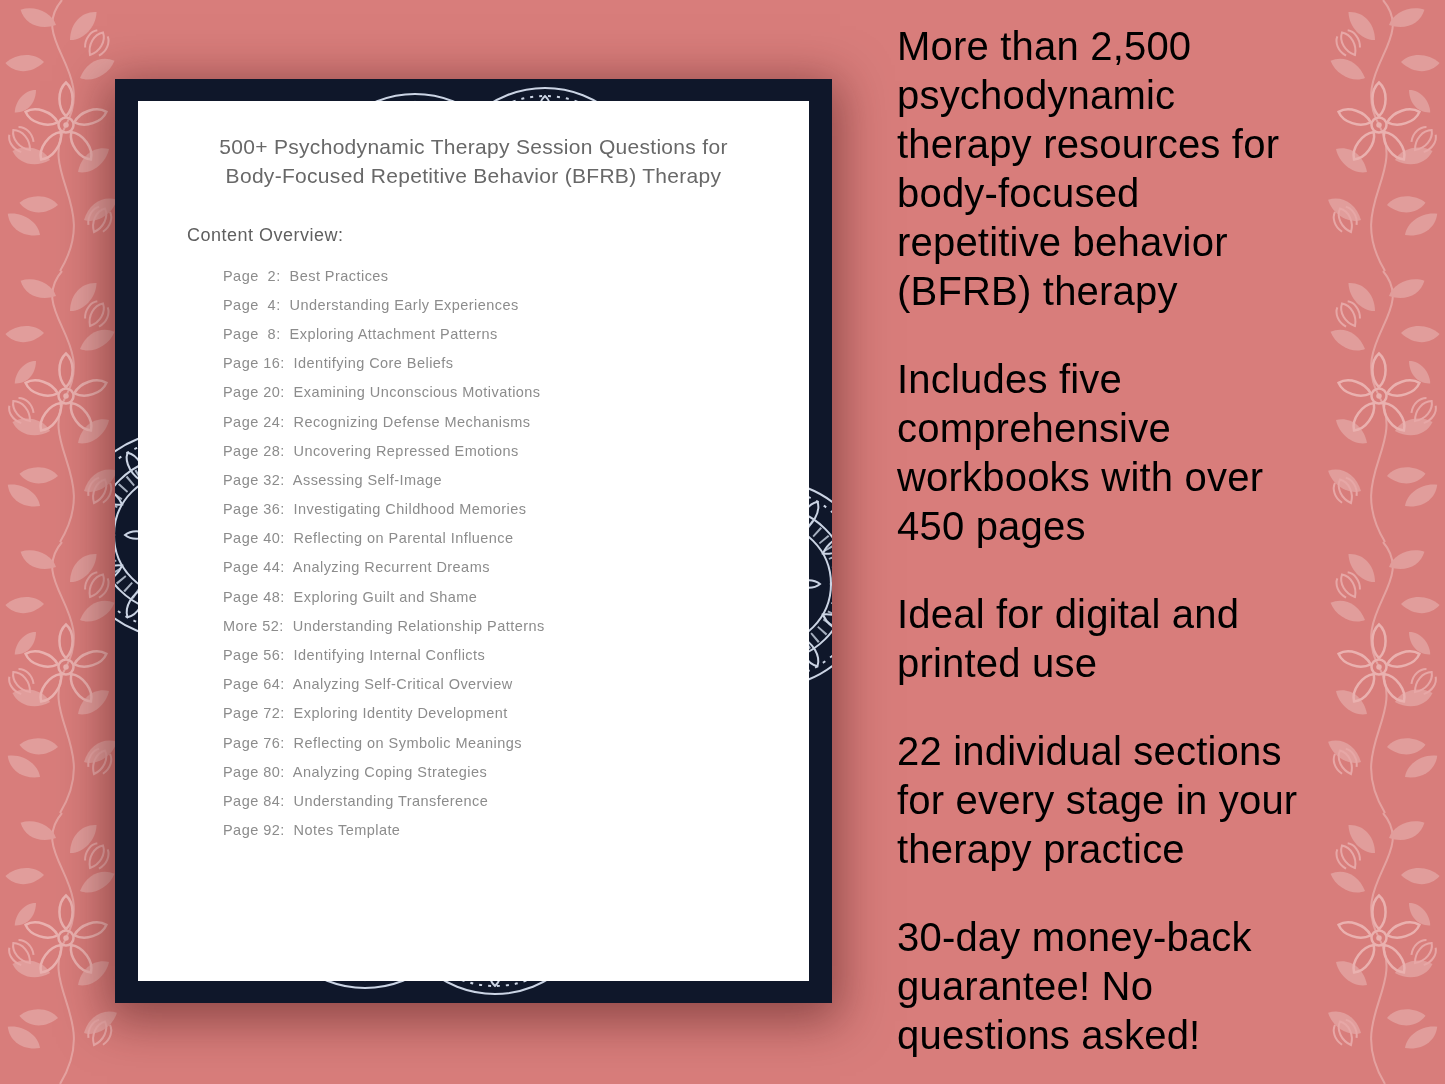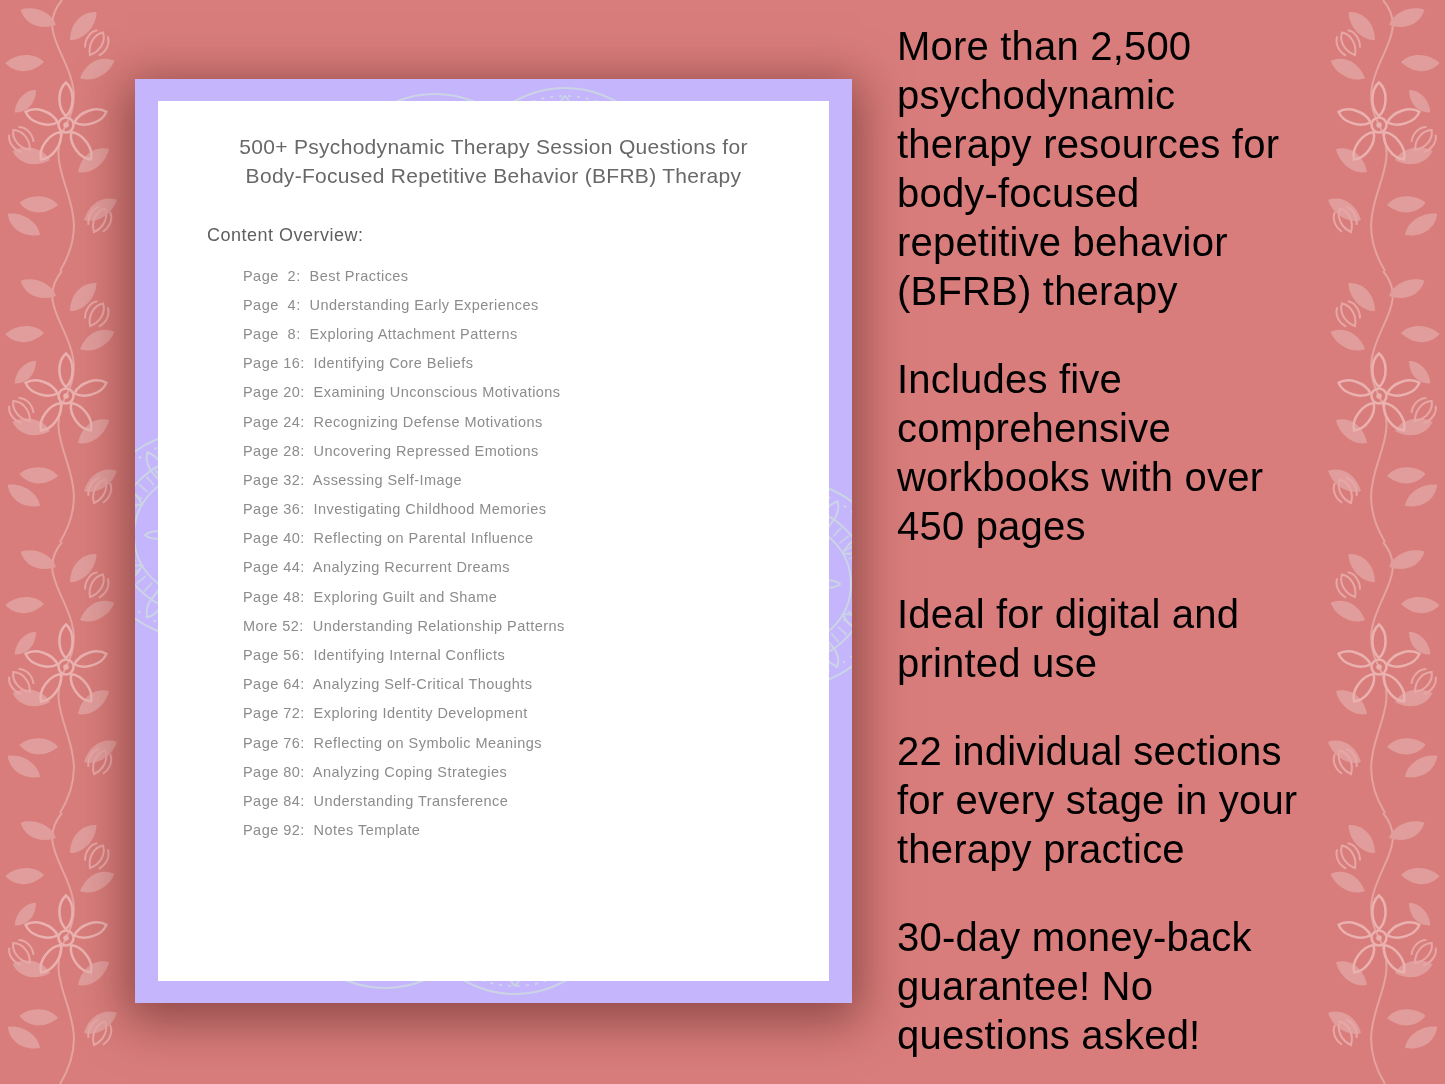--- a/index.html
+++ b/index.html
@@ -6,22 +6,22 @@
   .canvas{
     position:relative;width:1445px;height:1084px;overflow:hidden;
     background:#d87d7b;font-family:"Liberation Sans",sans-serif;
   }
   
   .vine{position:absolute;top:0;height:1084px;width:132px;opacity:.92;}
   .vine.left{left:-6px;}
   .vine.right{right:-6px;transform:scaleX(-1);}
   
   .doc{
-    position:absolute;left:135px;top:79px;width:717px;height:924px;
-    background:#c4b5fd;overflow:hidden;
+    position:absolute;left:115px;top:79px;width:717px;height:924px;
+    background:#0f172a;overflow:hidden;
     box-shadow:0 10px 45px 8px rgba(70,20,20,.5);
   }
   .mandala{position:absolute;z-index:0;}
   .sheet{
     position:absolute;left:23px;top:22px;right:23px;bottom:22px;
     background:#ffffff;z-index:1;
   }
   .doc-title{
     position:absolute;top:31px;left:0;right:0;margin:0;
     text-align:center;font-size:21px;line-height:29px;font-weight:500;
@@ -160,30 +160,30 @@
     <div class="sheet">
       <h1 class="doc-title">500+ Psychodynamic Therapy Session Questions for
 Body-Focused Repetitive Behavior (BFRB) Therapy</h1>
       <h2 class="overview">Content Overview:</h2>
       <ul class="toc">
         <li>Page  2:  Best Practices</li>
         <li>Page  4:  Understanding Early Experiences</li>
         <li>Page  8:  Exploring Attachment Patterns</li>
         <li>Page 16:  Identifying Core Beliefs</li>
         <li>Page 20:  Examining Unconscious Motivations</li>
-        <li>Page 24:  Recognizing Defense Motivations</li>
+        <li>Page 24:  Recognizing Defense Mechanisms</li>
         <li>Page 28:  Uncovering Repressed Emotions</li>
         <li>Page 32:  Assessing Self-Image</li>
         <li>Page 36:  Investigating Childhood Memories</li>
         <li>Page 40:  Reflecting on Parental Influence</li>
         <li>Page 44:  Analyzing Recurrent Dreams</li>
         <li>Page 48:  Exploring Guilt and Shame</li>
         <li>More 52:  Understanding Relationship Patterns</li>
         <li>Page 56:  Identifying Internal Conflicts</li>
-        <li>Page 64:  Analyzing Self-Critical Thoughts</li>
+        <li>Page 64:  Analyzing Self-Critical Overview</li>
         <li>Page 72:  Exploring Identity Development</li>
         <li>Page 76:  Reflecting on Symbolic Meanings</li>
         <li>Page 80:  Analyzing Coping Strategies</li>
         <li>Page 84:  Understanding Transference</li>
         <li>Page 92:  Notes Template</li>
       </ul>
     </div>
   </div>
 
   <div class="marketing">

